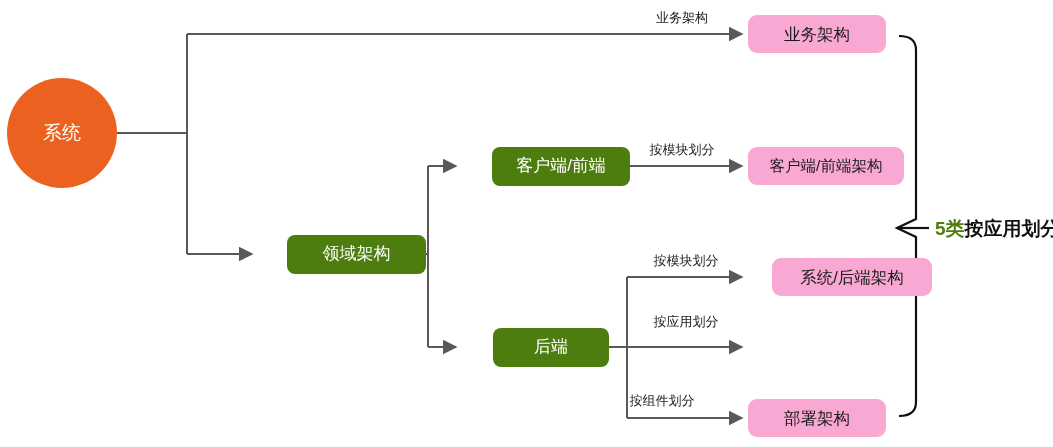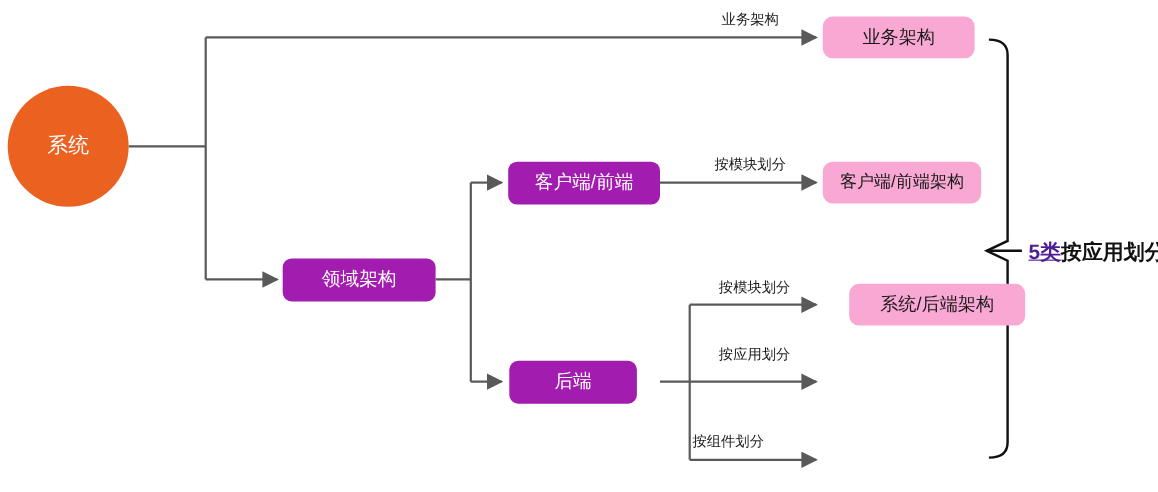--- a/index.html
+++ b/index.html
@@ -32,36 +32,37 @@
   }
   .root-circle {
     left: 7px; top: 78px;
     width: 110px; height: 110px;
     border-radius: 50%;
     background: #EB6120;
     color: #ffffff;
     font-size: 19px;
   }
   .branch-box {
-    background: #a21caf;
+    background: #4d7c0f;
     color: #ffffff;
     border-radius: 8px;
     font-size: 17px;
+    margin-left: 30px;
   }
   .leaf-box {
     background: #f9a8d4;
     color: #1a1a1a;
     border-radius: 9px;
     font-size: 16.5px;
   }
   .b-domain   { left: 257px; top: 235px; width: 139px; height: 39px; }
   .b-frontend { left: 462px; top: 147px; width: 138px; height: 39px; }
   .b-backend  { left: 463px; top: 328px; width: 116px; height: 39px; }
   .l-business { left: 748px; top: 15px;  width: 138px; height: 38px; }
-  .l-fearch   { left: 748px; top: 147px; width: 144px; height: 38px; font-size: 15.5px; }
+  .l-fearch   { left: 748px; top: 147px; width: 156px; height: 38px; font-size: 15.5px; }
   .l-bearch   { left: 772px; top: 258px; width: 160px; height: 38px; }
   .l-apparch  { left: 748px; top: 328px; width: 138px; height: 38px; }
   .l-deparch  { left: 748px; top: 399px; width: 138px; height: 38px; }
   .edge-label {
     position: absolute;
     width: 96px;
     text-align: center;
     font-size: 13px;
     color: #1a1a1a;
     white-space: nowrap;
@@ -73,22 +74,21 @@
   .el-4 { left: 614px; top: 392px; }
   .side-note {
     position: absolute;
     left: 935px; top: 216px;
     font-size: 19px;
     font-weight: bold;
     white-space: nowrap;
     color: #111111;
   }
   .side-note .hl {
-    color: #4c1d95;
-    text-decoration: underline;
+    color: #4d7c0f;
     text-align: center;
   }
 </style>
 </head>
 <body>
 
 <div class="canvas">
 
   <svg class="wires" viewBox="0 0 1053 447" xmlns="http://www.w3.org/2000/svg">
     <defs>
@@ -125,20 +125,21 @@
 
   <div class="node branch-box b-domain">领域架构</div>
 
   <div class="node root-circle">系统</div>
   <div class="node branch-box b-frontend">客户端/前端</div>
   <div class="node branch-box b-backend">后端</div>
 
   <div class="node leaf-box l-business">业务架构</div>
   <div class="node leaf-box l-fearch">客户端/前端架构</div>
   <div class="node leaf-box l-bearch">系统/后端架构</div>
+  <div class="node leaf-box l-deparch">部署架构</div>
 
   <div class="edge-label el-0">业务架构</div>
   <div class="edge-label el-1">按模块划分</div>
   <div class="edge-label el-2">按模块划分</div>
   <div class="edge-label el-3">按应用划分</div>
   <div class="edge-label el-4">按组件划分</div>
 
   <div class="side-note">
     <span class="hl">5类</span><span>按应用划分</span>
   </div>

